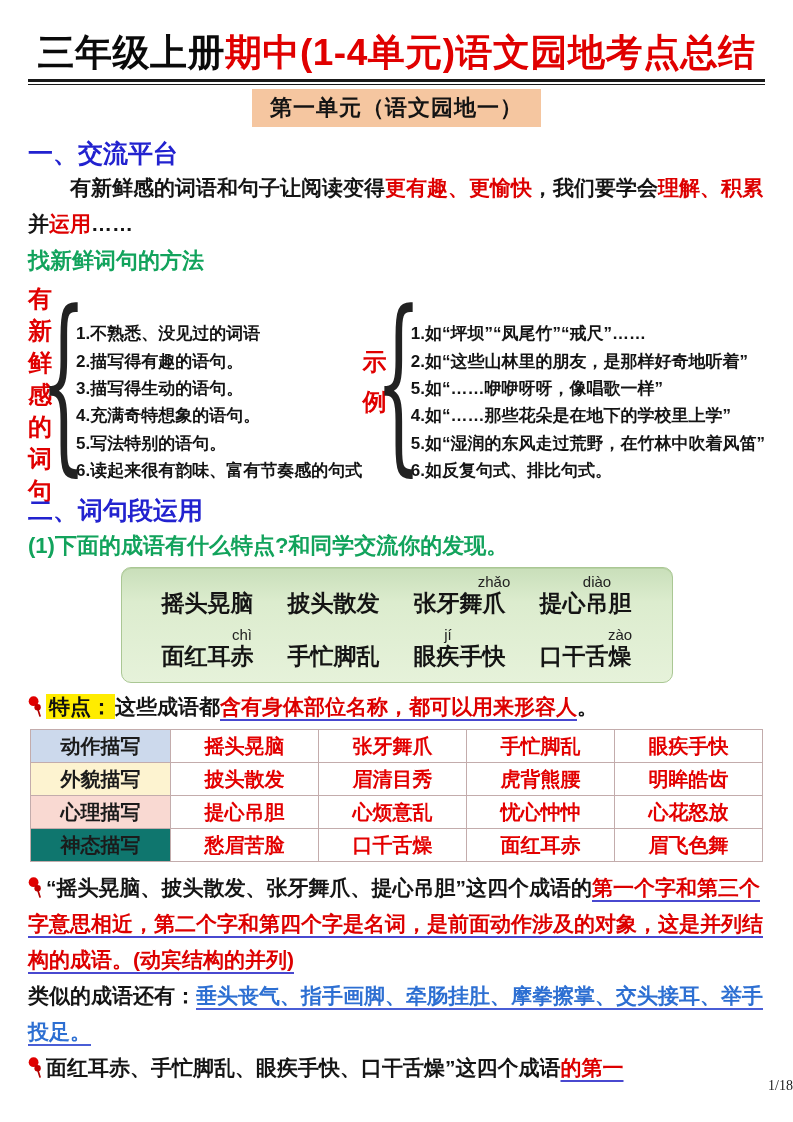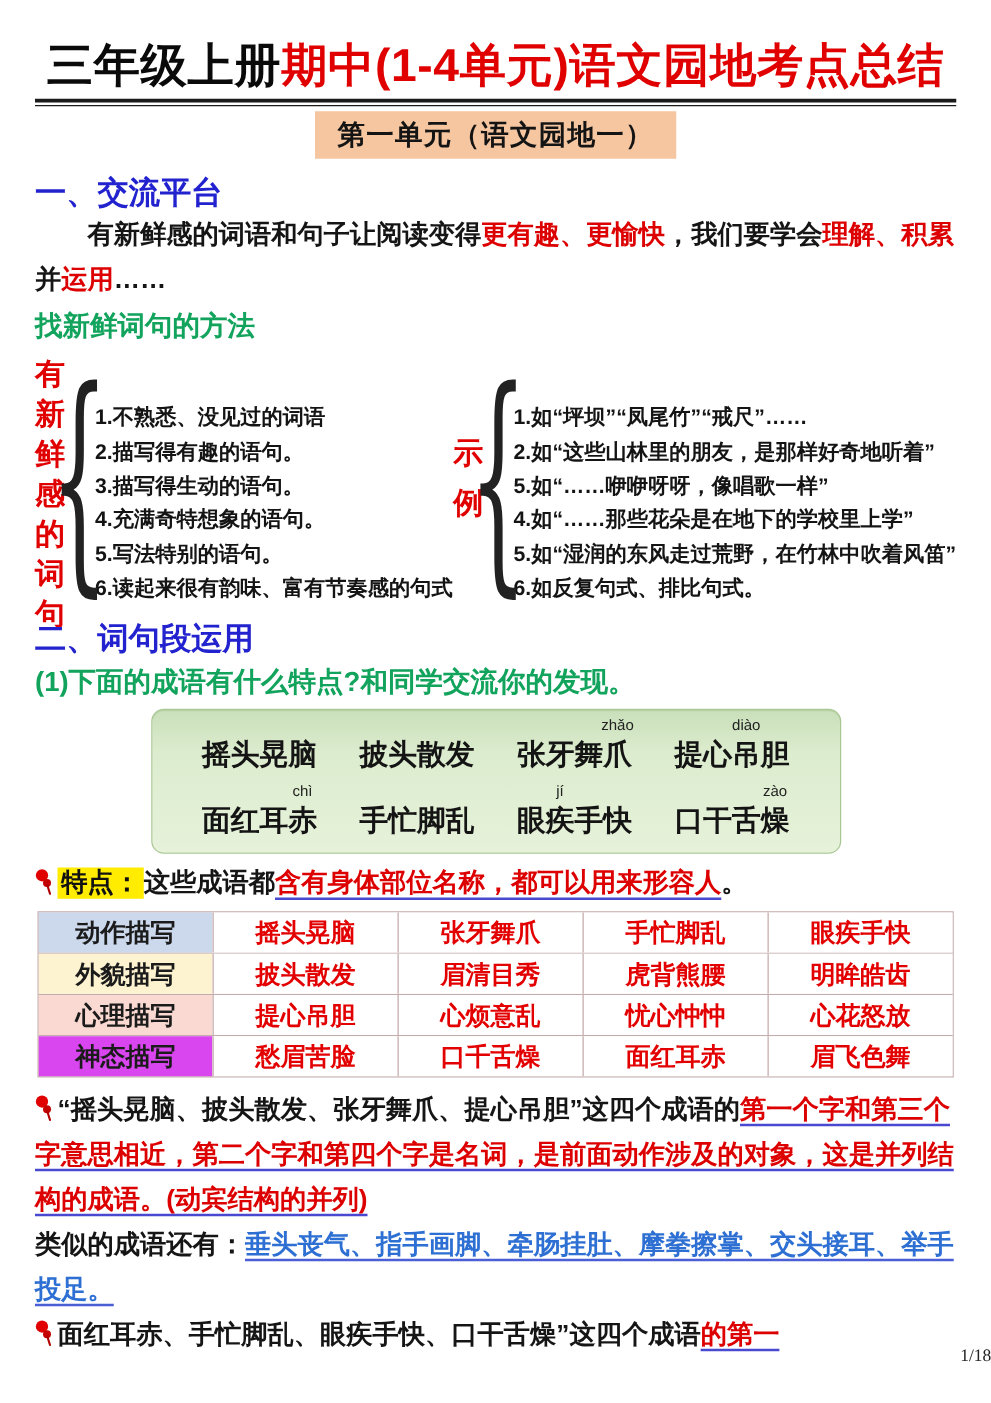--- a/index.html
+++ b/index.html
@@ -56,21 +56,21 @@
     background:linear-gradient(180deg,#c9dfba 0%,#dcecce 30%,#e6f2da 100%);
     border:1px solid #aac794; box-shadow:inset 0 1px 0 #b7d2a4;
     padding:20px 12px 10px 12px;
   }
   .idiom-row { display:flex; justify-content:center; gap:34px; }
   .idiom-row + .idiom-row { margin-top:22px; }
   .idiom { white-space:nowrap; }
   .char { position:relative; display:inline-block; font-size:23px; font-weight:700; color:#141414; }
   .char .py {
     position:absolute; top:-15px; left:50%; transform:translateX(-50%);
-    font-size:12px; font-weight:400; color:#222; letter-spacing:0;
+    font-size:15px; font-weight:400; color:#222; letter-spacing:0;
   }
   
   .pin { display:inline-block; width:15px; height:21px; vertical-align:-3px; margin-right:3px; }
   
   .ttable { margin:4px 2px 8px 2px; border:1px solid #c3acac; }
   .trow { display:flex; }
   .trow + .trow { border-top:1px solid #c3acac; }
   .tcell {
     display:flex; align-items:center; justify-content:center;
     height:32px; font-size:20px; font-weight:700; border-left:1px solid #c3acac;
@@ -185,21 +185,21 @@
         <div class="tcell titem">明眸皓齿</div>
       </div>
       <div class="trow">
         <div class="tcell tlabel" style="background: rgb(249, 217, 210);">心理描写</div>
         <div class="tcell titem">提心吊胆</div>
         <div class="tcell titem">心烦意乱</div>
         <div class="tcell titem">忧心忡忡</div>
         <div class="tcell titem">心花怒放</div>
       </div>
       <div class="trow">
-        <div class="tcell tlabel" style="background: #d946ef;">神态描写</div>
+        <div class="tcell tlabel" style="background: #0f766e;">神态描写</div>
         <div class="tcell titem">愁眉苦脸</div>
         <div class="tcell titem">口千舌燥</div>
         <div class="tcell titem">面红耳赤</div>
         <div class="tcell titem">眉飞色舞</div>
       </div>
     </div>
 
   <div class="para">
     <svg class="pin" viewBox="0 0 15 21">
       <circle cx="5.6" cy="5.2" r="4.9" fill="#e00000"></circle>

